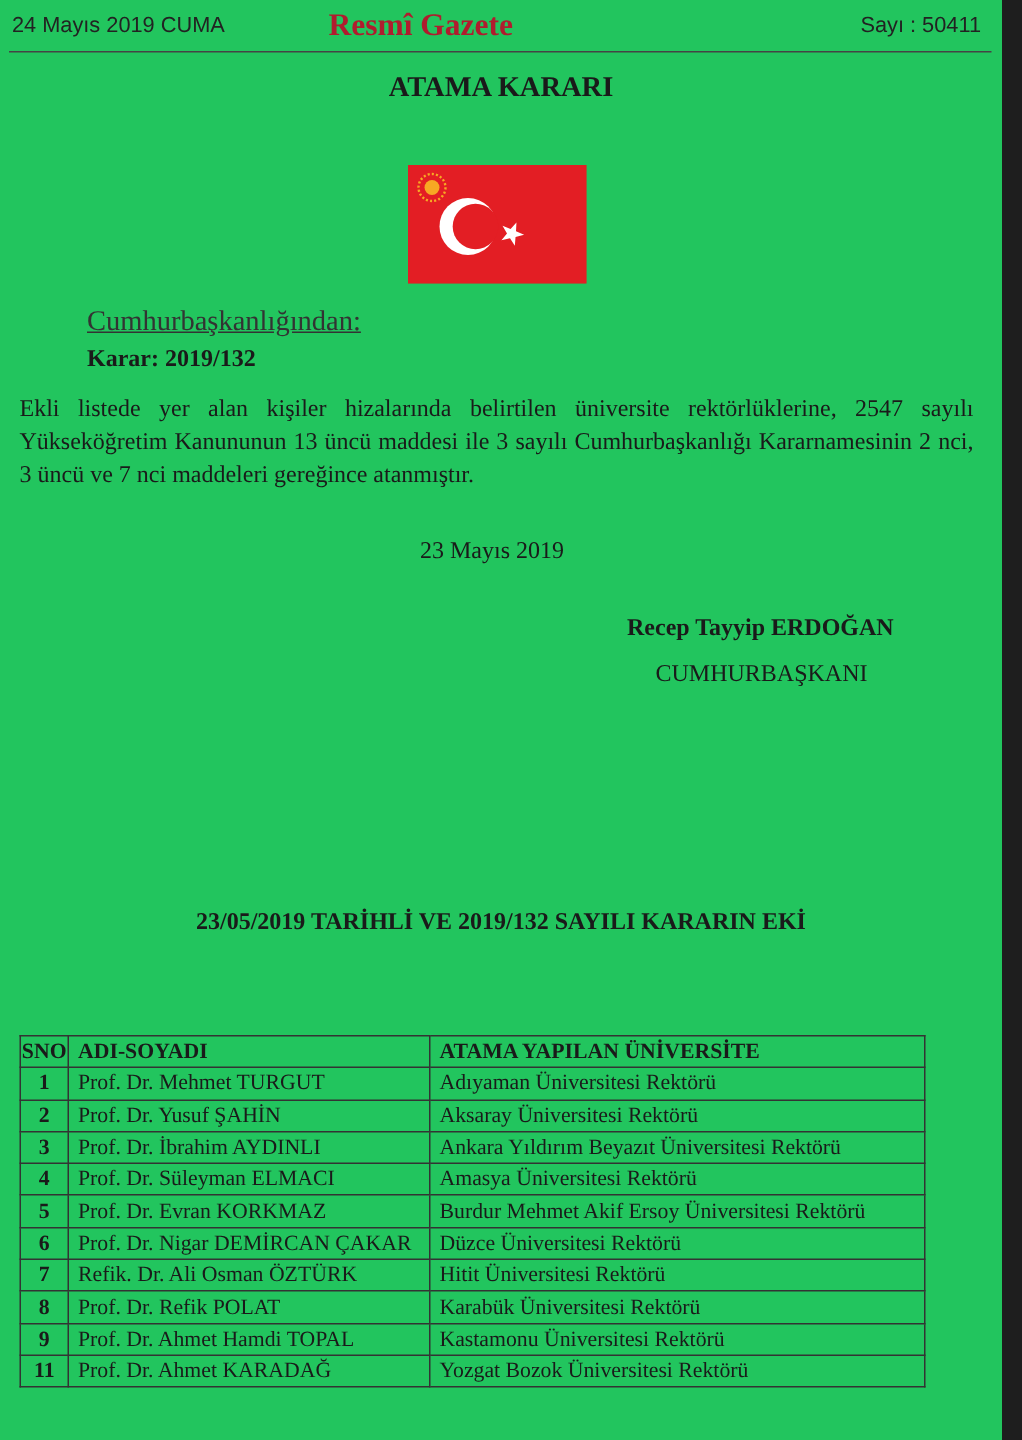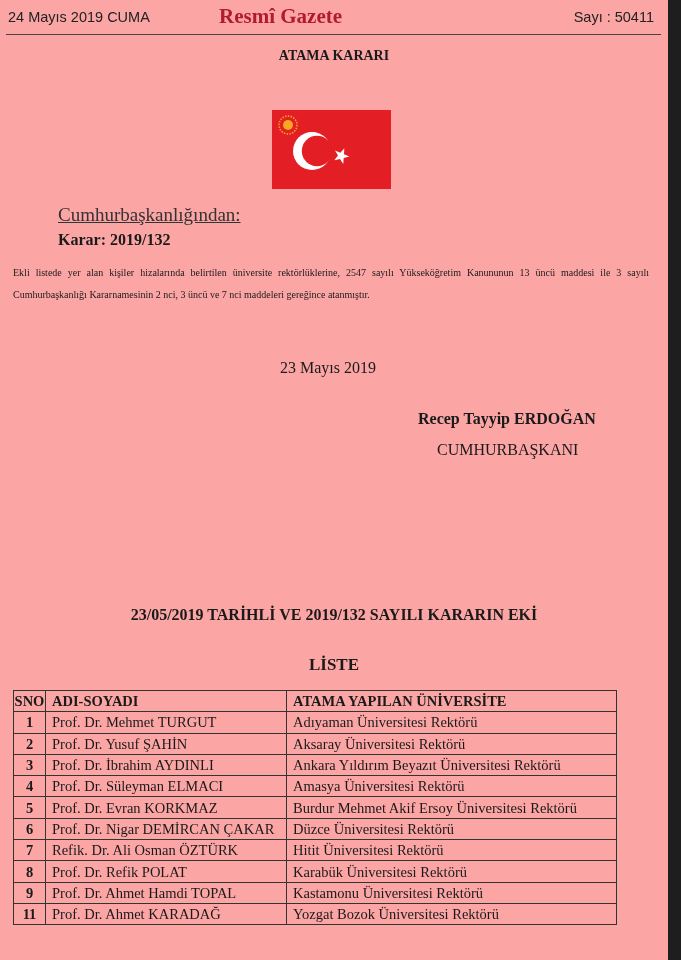--- a/index.html
+++ b/index.html
@@ -1,37 +1,37 @@
 <!DOCTYPE html>
 <html><head>
   <meta charset="utf-8">
   <style>
     html, body { margin: 0; padding: 0; }
     body {
       width: 681px; height: 960px; overflow: hidden;
       background: #ffffff; position: relative;
       font-family: "Liberation Serif", serif; color: #1a1a1a;
     }
-    .page { position: absolute; left: 0; top: 0; width: 668px; height: 960px; background: #fca5a5; }
+    .page { position: absolute; left: 0; top: 0; width: 668px; height: 960px; background: #22c55e; }
     .scroll-strip { position: absolute; left: 668px; top: 0; width: 13px; height: 960px; background: #1e1e1e; }
 
     .hdr-date { position: absolute; left: 8px; top: 9px; font-family: "Liberation Sans", sans-serif; font-size: 14.5px; color: #222; }
     .hdr-title { position: absolute; left: 0; width: 561px; top: 4px; text-align: center; font-family: "Liberation Serif", serif; font-weight: bold; font-size: 21px; color: #b01c2e; }
     .hdr-issue { position: absolute; right: 14px; top: 9px; font-family: "Liberation Sans", sans-serif; font-size: 14.5px; color: #222; }
     .hdr-rule { position: absolute; left: 6px; top: 34px; width: 655px; height: 1px; background: #444; }
 
-    .doc-title { position: absolute; left: 0; width: 668px; top: 48px; text-align: center; font-weight: bold; font-size: 14px; font-family: Liberation Serif, serif; }
+    .doc-title { position: absolute; left: 0; width: 668px; top: 48px; text-align: center; font-weight: bold; font-size: 19px; font-family: Liberation Serif, serif; }
 
     .flag { position: absolute; left: 272px; top: 110px; width: 119px; height: 79px; background: #e31e24; overflow: hidden; }
     .flag svg { width: 119px; height: 79px; display: block; }
 
     .issuer { position: absolute; left: 58px; top: 204px; font-size: 19px; text-decoration: underline; color: #333; }
     .decision-no { position: absolute; left: 58px; top: 231px; font-size: 16px; font-weight: bold; }
 
-    .body-text { position: absolute; left: 13px; width: 636px; top: 262px; font-size: 10px; line-height: 22px; text-align: justify; }
+    .body-text { position: absolute; left: 13px; width: 636px; top: 262px; font-size: 16px; line-height: 22px; text-align: justify; }
 
     .sign-date { position: absolute; left: 280px; top: 359px; font-size: 16px; }
     .signer-name { position: absolute; left: 418px; top: 410px; font-size: 16px; font-weight: bold; }
     .signer-title { position: absolute; left: 437px; top: 441px; font-size: 16px; }
 
     .annex-title { position: absolute; left: 0; width: 668px; top: 606px; text-align: center; font-size: 16px; font-weight: bold; }
     .list-title { position: absolute; left: 0; width: 668px; top: 655px; text-align: center; font-size: 17px; font-weight: bold; }
 
     table.list { position: absolute; left: 13px; top: 690px; width: 604px; border-collapse: collapse; font-size: 14.5px; }
     table.list th, table.list td { border: 1px solid #333; height: 20.3px; padding: 0 6px; line-height: 20px; text-align: left; white-space: nowrap; }
@@ -68,21 +68,20 @@
   <div class="issuer">Cumhurbaşkanlığından:</div>
   <div class="decision-no">Karar: 2019/132</div>
 
   <div class="body-text">Ekli listede yer alan kişiler hizalarında belirtilen üniversite rektörlüklerine, 2547 sayılı Yükseköğretim Kanununun 13 üncü maddesi ile 3 sayılı Cumhurbaşkanlığı Kararnamesinin 2 nci, 3 üncü ve 7 nci maddeleri gereğince atanmıştır.</div>
 
   <div class="sign-date">23 Mayıs 2019</div>
   <div class="signer-name">Recep Tayyip ERDOĞAN</div>
   <div class="signer-title">CUMHURBAŞKANI</div>
 
   <div class="annex-title">23/05/2019 TARİHLİ VE 2019/132 SAYILI KARARIN EKİ</div>
-  <div class="list-title">LİSTE</div>
 
   <table class="list">
     <thead>
       <tr>
         <th class="c-sno">SNO</th>
         <th class="c-name">ADI-SOYADI</th>
         <th>ATAMA YAPILAN ÜNİVERSİTE</th>
       </tr>
     </thead>
     <tbody id="list-body">

